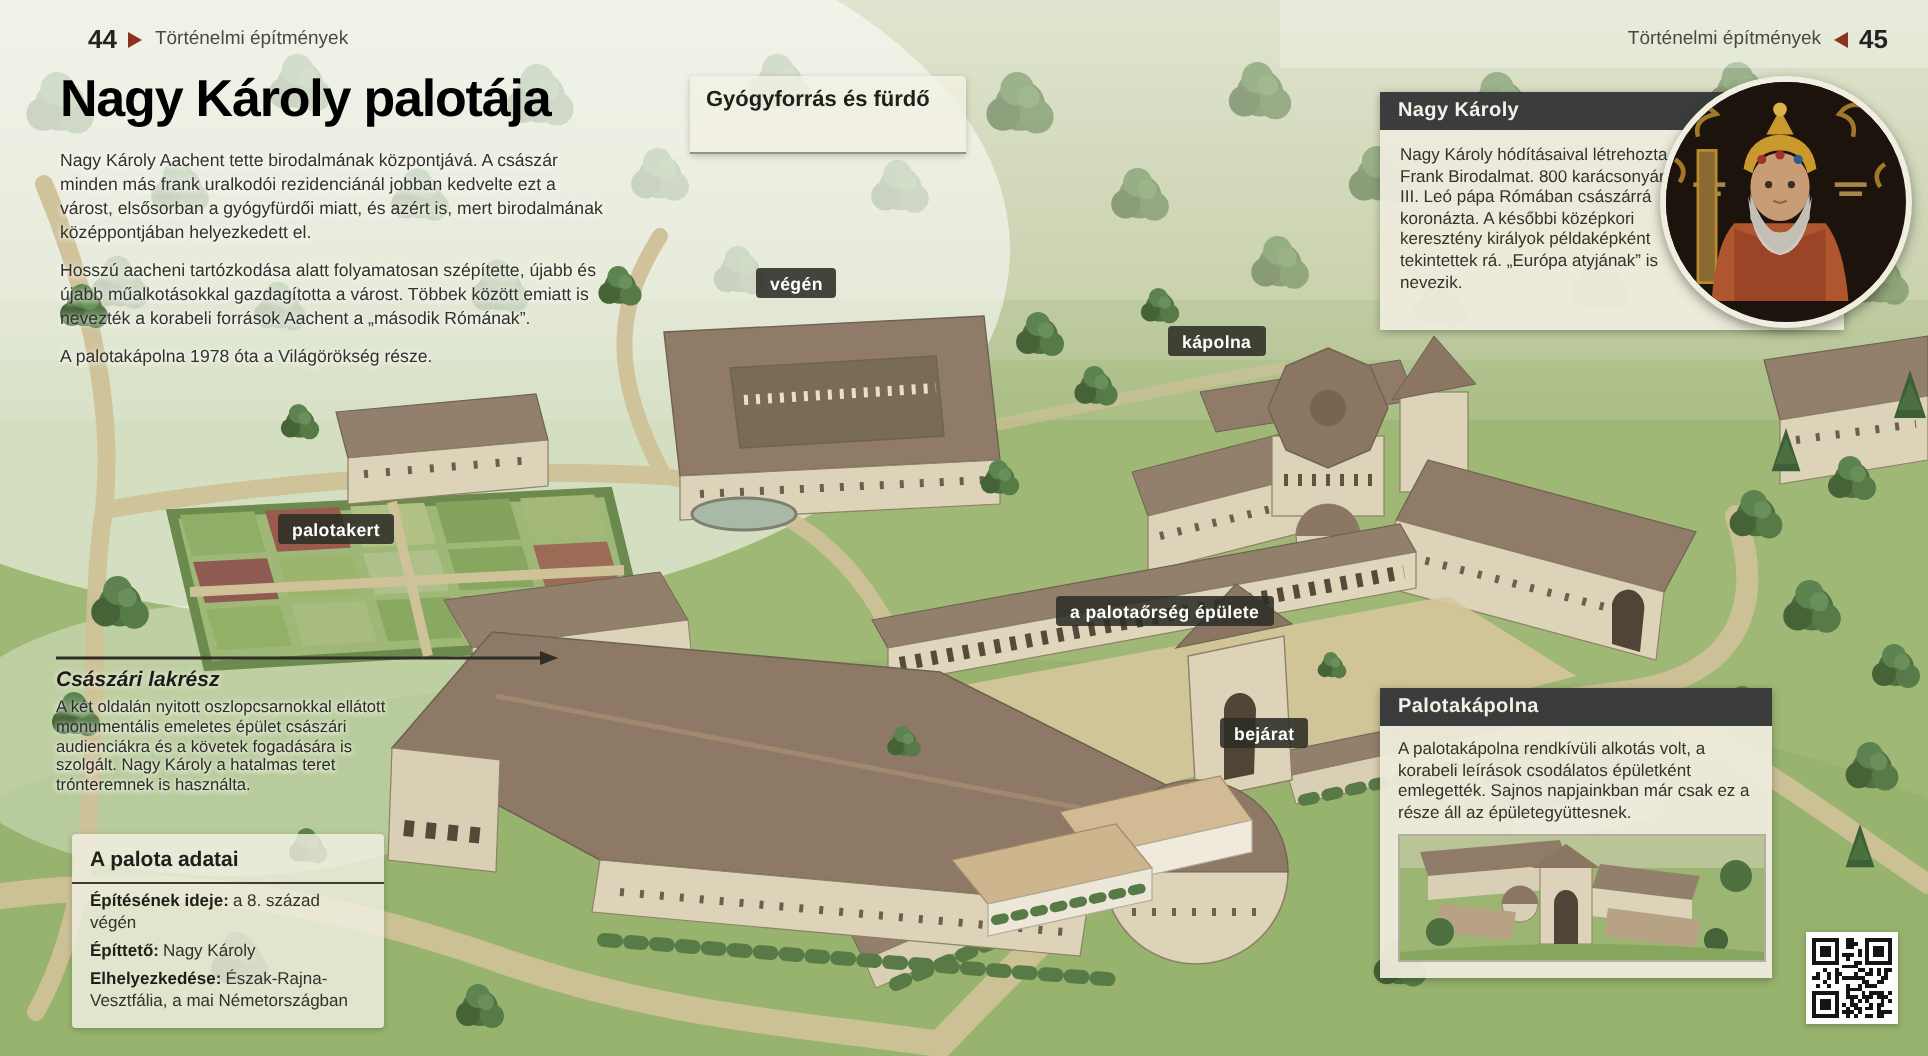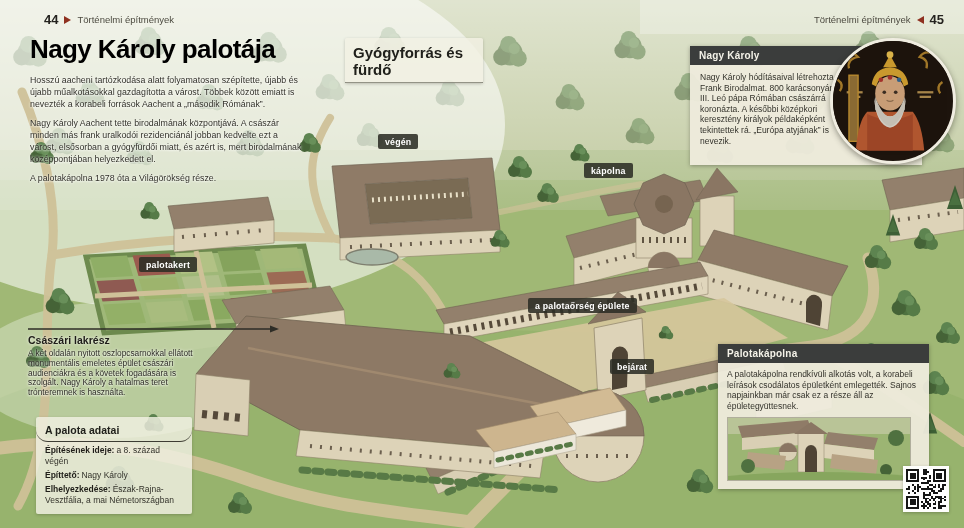--- a/index.html
+++ b/index.html
@@ -13,48 +13,48 @@
   .tri-r{width:0;height:0;border-left:7px solid #8f3120;border-top:4.5px solid transparent;border-bottom:4.5px solid transparent;}
   .tri-l{width:0;height:0;border-right:7px solid #8f3120;border-top:4.5px solid transparent;border-bottom:4.5px solid transparent;}
 
   
   #article{position:absolute;left:30px;top:34px;width:272px;}
   #article h1{margin:0 0 9px 0;font-size:26px;letter-spacing:-0.6px;color:#000000;font-weight:bold;}
   #article p{margin:0 0 7px 0;font-size:8.8px;line-height:12px;color:#32312a;text-shadow:0 0 3px rgba(255,255,255,.85),0 1px 2px rgba(255,255,255,.7);}
 
   
   .pbox{position:absolute;background:rgba(242,240,227,.82);border-radius:2px;box-shadow:0 1px 3px rgba(40,40,30,.25);}
-  .pbox .btitle{font-weight:bold;font-size:15px;color:#20201b;padding:6px 8px 4px 8px;border-bottom:1px solid rgba(70,70,56,.55);}
+  .pbox .btitle{font-weight:bold;font-size:11px;color:#20201b;padding:6px 8px 20px 8px;border-bottom:1px solid rgba(70,70,56,.55);}
   .pbox .bbody{font-size:8.5px;line-height:11px;color:#33322b;padding:4px 8px 7px 8px;}
 
   
   .dbox{position:absolute;box-shadow:0 1px 4px rgba(30,30,22,.35);}
   .dbox .dhead{background:#3b3d3c;color:#f4f2e8;font-weight:bold;font-size:10px;padding:4px 9px;letter-spacing:.2px;}
   .dbox .dbody{background:rgba(238,235,220,.95);font-size:8.5px;line-height:10.6px;color:#33322b;padding:7px 9px 9px 10px;}
 
   #box-nk{left:690px;top:46px;width:232px;}
   #box-nk .dbody{padding-right:80px;min-height:84px;}
   #portrait{position:absolute;left:830px;top:38px;width:120px;height:120px;border-radius:50%;border:3px solid #f0ede1;box-shadow:0 2px 6px rgba(30,30,20,.45);overflow:hidden;background:#1d140d;}
 
-  #box-chapel{left:690px;top:344px;width:211px;margin-left:28px;}
+  #box-chapel{left:690px;top:344px;width:196px;}
   #box-chapel .dbody{padding:6px 9px 8px 9px;}
   #chapel-img{display:block;width:182px;height:62px;margin-top:6px;border:1px solid rgba(90,85,70,.4);}
 
   
   .chip{position:absolute;background:rgba(44,46,37,.88);color:#fff;font-weight:bold;font-size:8.8px;padding:2.5px 7px;border-radius:2px;letter-spacing:.2px;white-space:nowrap;}
 
   
   #imperial{position:absolute;left:28px;top:331px;width:172px;}
-  #imperial .ititle{font-weight:bold;font-size:10.5px;color:#1d1c17;margin:3px 0 3px 0;text-shadow:0 0 3px rgba(255,255,255,.9);}
+  #imperial .ititle{font-weight:bold;font-size:10.5px;color:#1d1c17;margin:3px 0 3px 0;text-shadow:0 0 3px rgba(255,255,255,.9);font-style:italic;}
   #imperial .ibody{font-size:8.3px;line-height:9.8px;color:#2e2d27;text-shadow:0 0 3px rgba(255,255,255,.9),0 1px 2px rgba(255,255,255,.8);}
   #imp-leader{position:absolute;left:28px;top:324px;width:252px;height:10px;}
 
   
   #box-facts{left:36px;top:417px;width:156px;}
-  #box-facts .btitle{font-size:10.5px;border-bottom:1.5px solid #3d3c33;padding:7px 9px 5px 9px;border-radius:12px;}
+  #box-facts .btitle{font-size:10.5px;border-bottom:1.5px solid #3d3c33;padding:7px 9px 5px 9px;}
   #box-facts .frow{font-size:8.5px;line-height:11px;color:#33322b;margin:3px 9px;}
   #box-facts .frow b{color:#1f1e19;margin-right:2px;}
   #box-facts{padding-bottom:5px;}
 
   #box-bath{left:345px;top:38px;width:138px;}
 
   #qr{position:absolute;left:903px;top:466px;width:46px;height:46px;background:#fdfdfb;padding:3px;box-sizing:border-box;box-shadow:0 1px 3px rgba(40,40,30,.3);}
   #qr svg{display:block;width:100%;height:100%;}
 </style>
 </head>
@@ -280,22 +280,22 @@
     <span>Történelmi építmények</span>
   </div>
   <div class="phead" style="right:20px;">
     <span>Történelmi építmények</span>
     <span class="tri-l"></span>
     <span class="pnum">45</span>
   </div>
 
   <div id="article">
     <h1>Nagy Károly palotája</h1>
+    <p>Nagy Károly Aachent tette birodalmának központjává. A császár minden más frank uralkodói rezidenciánál jobban kedvelte ezt a várost, elsősorban a gyógyfürdői miatt, és azért is, mert birodalmának középpontjában helyezkedett el.</p>
     <p>Hosszú aacheni tartózkodása alatt folyamatosan szépítette, újabb és újabb műalkotásokkal gazdagította a várost. Többek között emiatt is nevezték a korabeli források Aachent a „második Rómának”.</p>
-    <p>Nagy Károly Aachent tette birodalmának központjává. A császár minden más frank uralkodói rezidenciánál jobban kedvelte ezt a várost, elsősorban a gyógyfürdői miatt, és azért is, mert birodalmának középpontjában helyezkedett el.</p>
     <p>A palotakápolna 1978 óta a Világörökség része.</p>
   </div>
 
   <div class="pbox" id="box-bath">
     <div class="btitle">Gyógyforrás és fürdő</div>
   </div>
 
   <div class="dbox" id="box-nk">
     <div class="dhead">Nagy Károly</div>
     <div class="dbody">Nagy Károly hódításaival létrehozta a Frank Birodalmat. 800 karácsonyán III. Leó pápa Rómában császárrá koronázta. A későbbi középkori keresztény királyok példaképként tekintettek rá. „Európa atyjának” is nevezik.</div>

